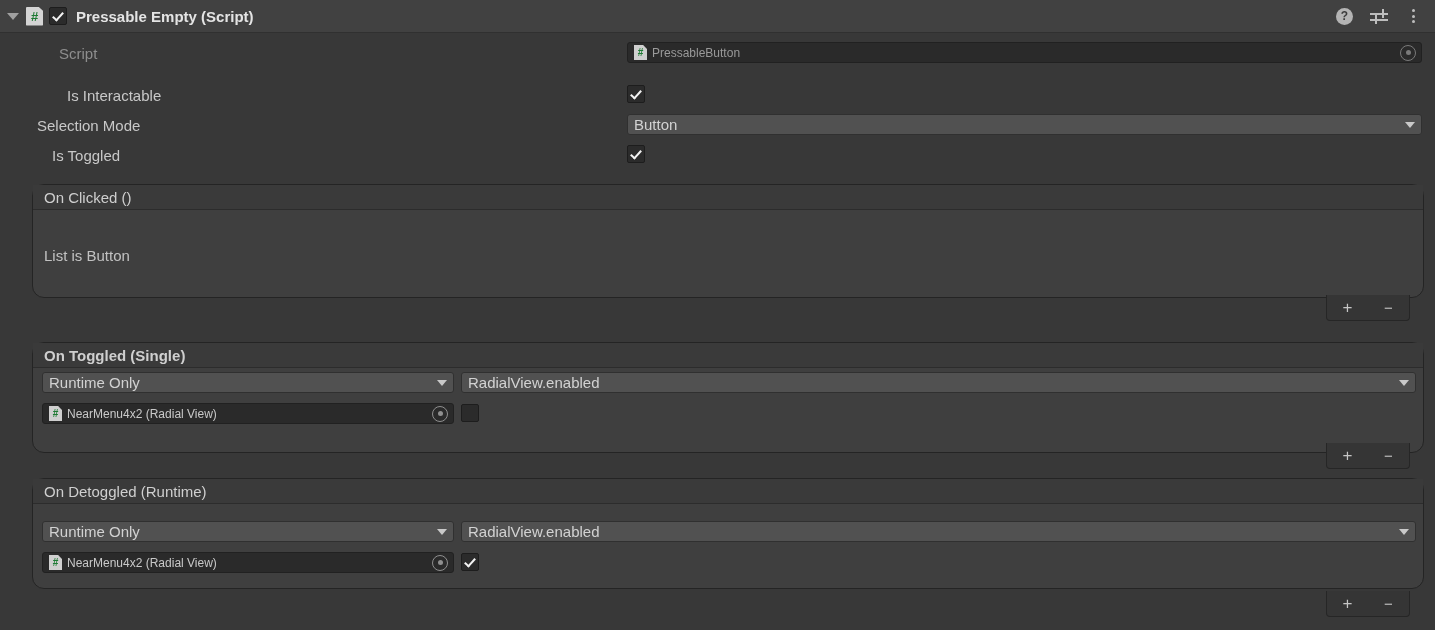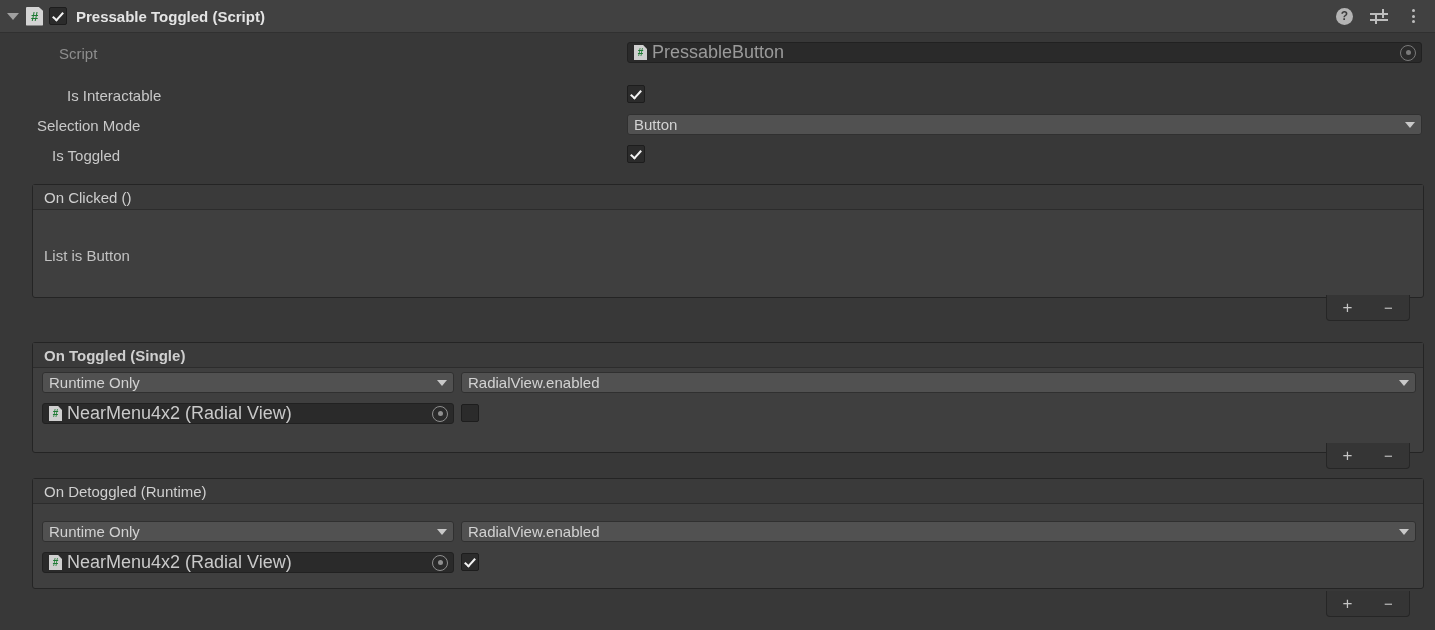--- a/index.html
+++ b/index.html
@@ -148,21 +148,21 @@
     font-size: 10px;
     font-weight: bold;
     display: flex; align-items: center; justify-content: center;
     margin-left: 6px;
     line-height: 1;
     clip-path: polygon(0 0, 70% 0, 100% 26%, 100% 100%, 0 100%);
   }
   .obj-field .obj-name {
     margin-left: 5px;
     color: #c9c9c9;
-    font-size: 18px;
+    font-size: 12px;
     white-space: nowrap;
     overflow: hidden;
   }
   .obj-field.dim .obj-name { color: #9a9a9a; }
   .picker {
     margin-left: auto;
     margin-right: 5px;
     width: 16px; height: 16px;
     border-radius: 50%;
     border: 1.6px solid #8f8f8f;
@@ -199,21 +199,21 @@
     border-right: 5px solid transparent;
     border-top: 6px solid #c9c9c9;
     flex: 0 0 auto;
   }
   .dropdown .dd-text { white-space: nowrap; overflow: hidden; }
 
   
   .event-box {
     position: absolute;
     border: 1px solid #242424;
-    border-radius: 3px;
+    border-radius: 12px;
     box-sizing: border-box;
     background: #3f3f3f;
     overflow: visible;
   }
   .event-head {
     height: 25px;
     background: #3a3a3a;
     border-bottom: 1px solid #2c2c2c;
     display: flex;
     align-items: center;
@@ -253,21 +253,21 @@
 </style>
 </head>
 <body>
 
 <div class="comp-header">
   <div class="foldout">
     <div class="tri"></div>
   </div>
   <div class="script-icon">#</div>
   <div class="chk on"></div>
-  <div class="comp-title">Pressable Toggled (Script)</div>
+  <div class="comp-title">Pressable Empty (Script)</div>
   <div class="header-icons">
     <div class="help-icon">?</div>
     <div class="preset-icon">
       <i class="h1"></i>
         <i class="h2"></i>
         <i class="v1"></i>
         <i class="v2"></i>
     </div>
     <div class="kebab">
       <span></span>

